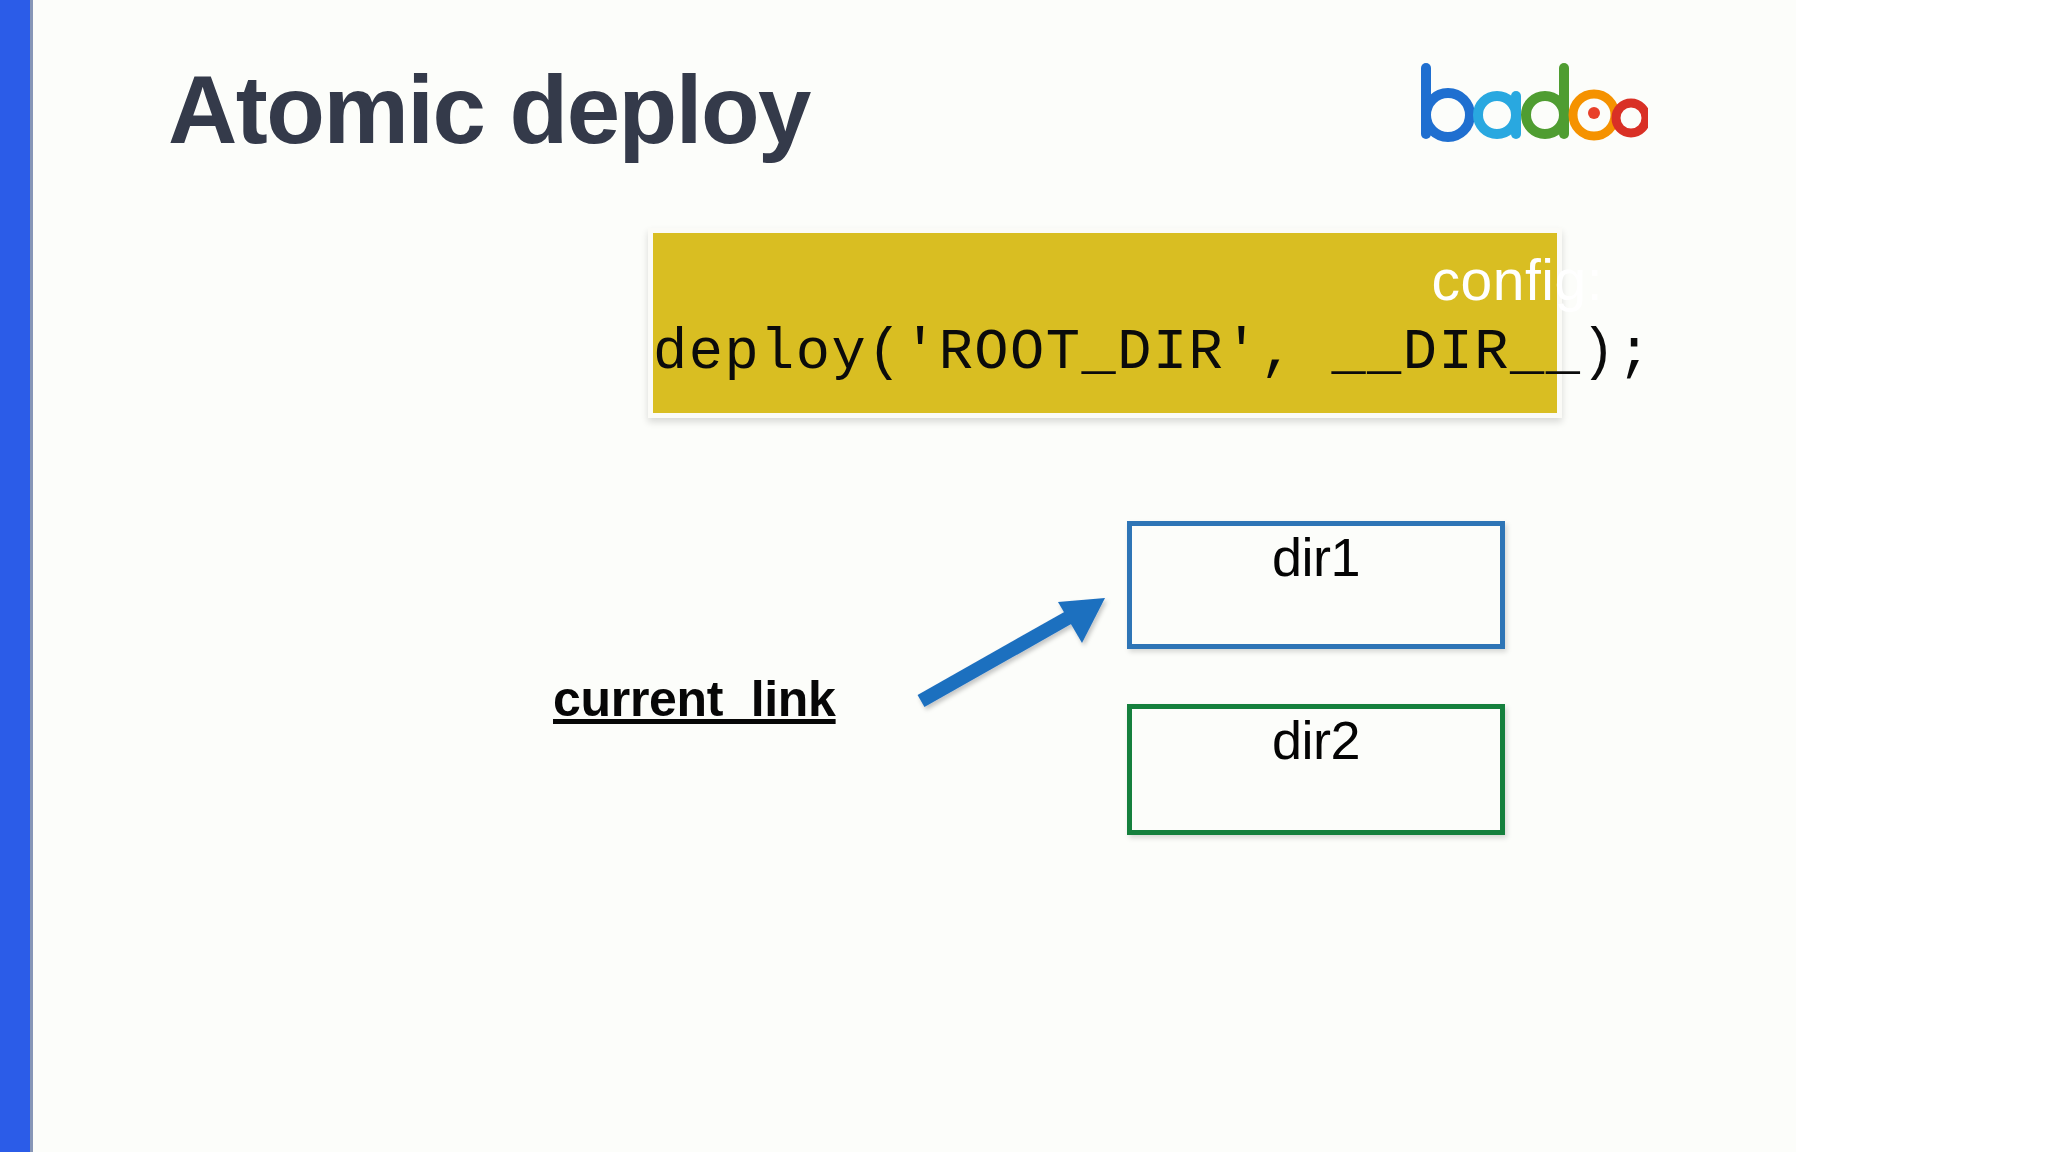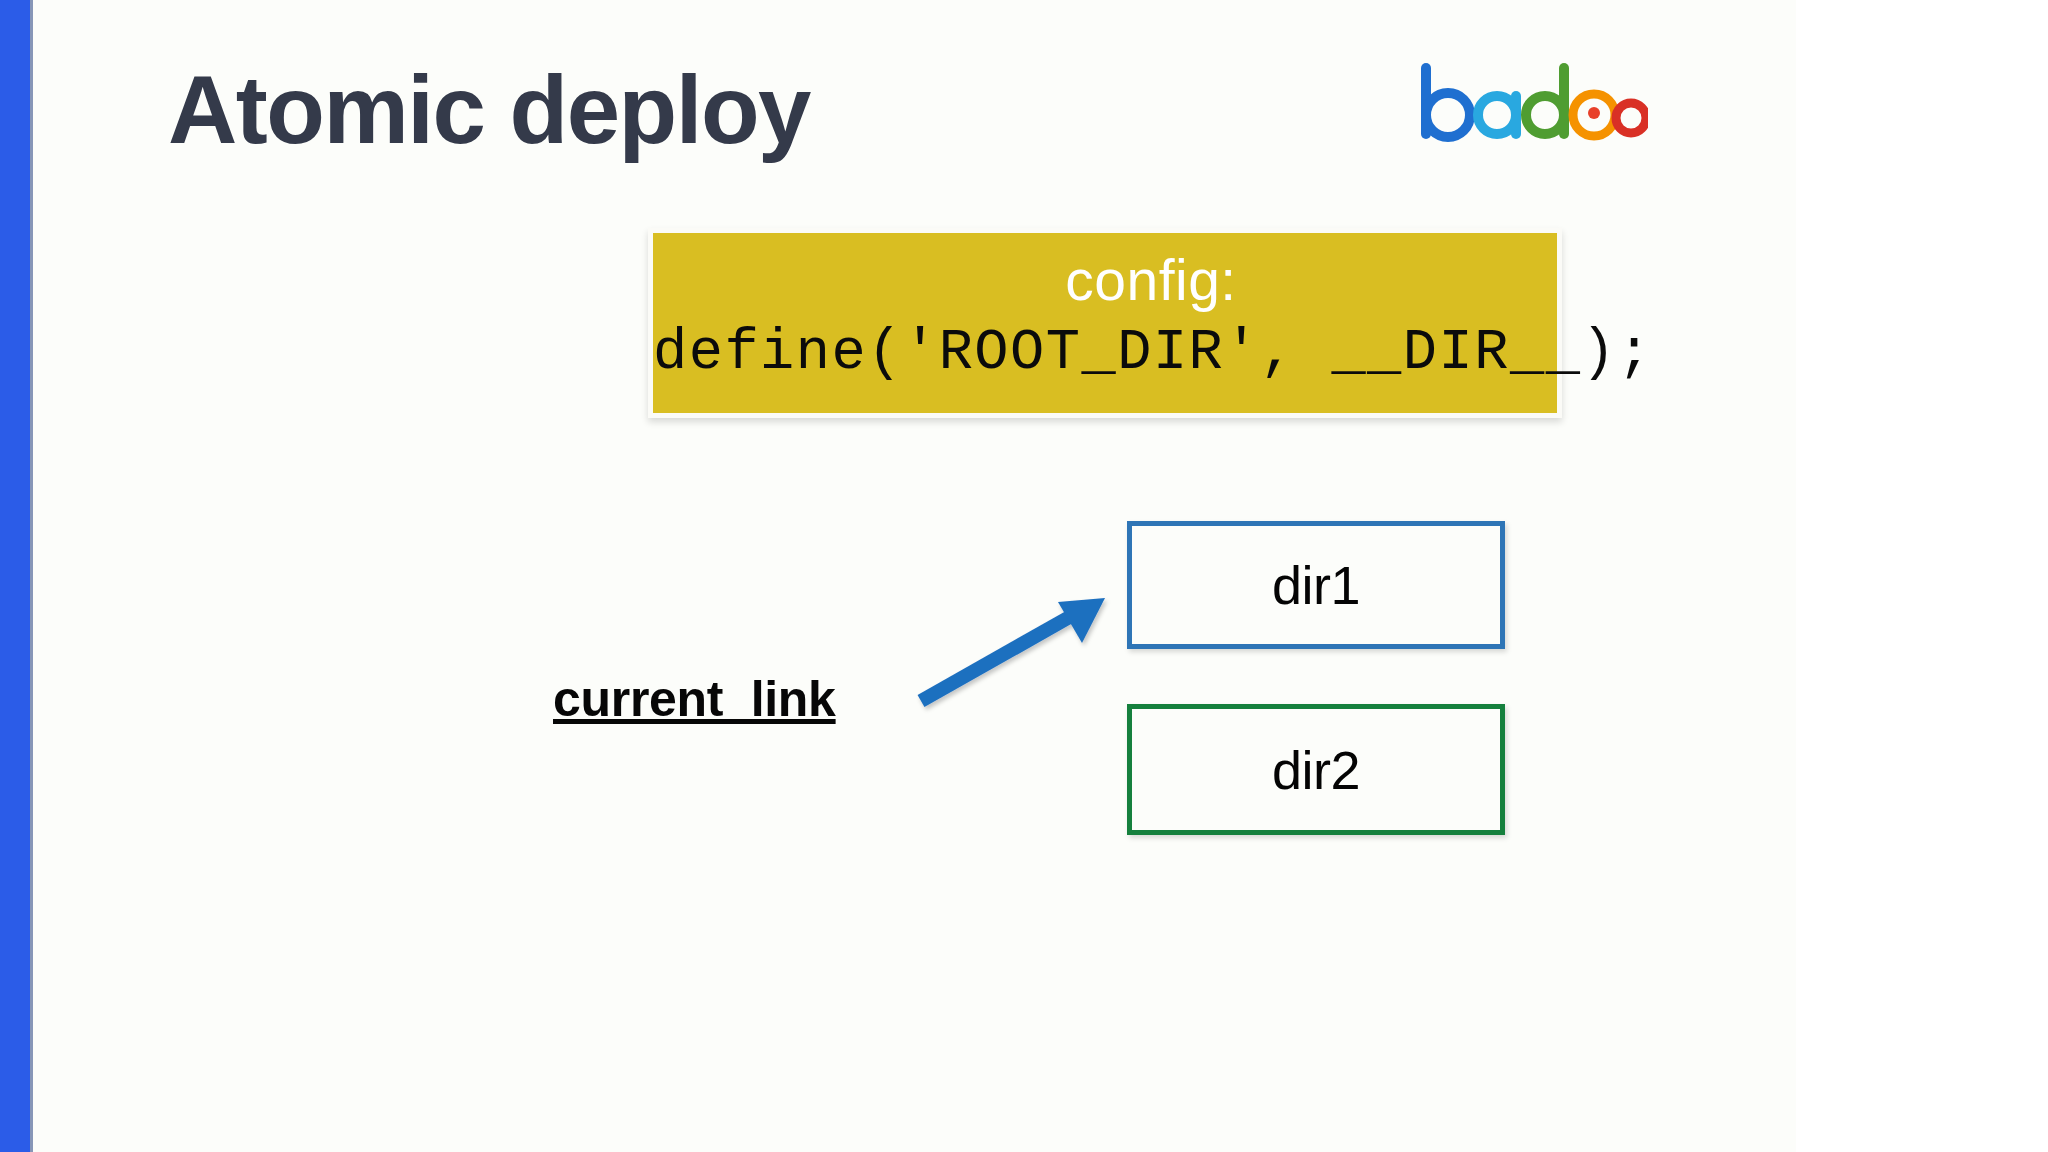--- a/index.html
+++ b/index.html
@@ -68,21 +68,21 @@
     background: #d9be22;
     border: 5px solid #fbfbf7;
     box-sizing: border-box;
     box-shadow: 0 4px 7px rgba(0,0,0,.14);
   }
   #config-heading {
     position: absolute;
     left: 0;
     right: 0;
     top: 14px;
-    text-align: center;
+    text-align: right;
     font-size: 57px;
     font-weight: 400;
     color: #ffffff;
     letter-spacing: .5px;
     transform: translateX(46px);
   }
   #config-code {
     position: absolute;
     left: 0;
     right: 0;
@@ -97,21 +97,21 @@
   }
 
   
   .dir-box {
     position: absolute;
     left: 1127px;
     width: 378px;
     box-sizing: border-box;
     background: #fcfdfa;
     display: flex;
-    align-items: center;
+    align-items: flex-start;
     justify-content: center;
     box-shadow: 2px 3px 5px rgba(0,0,0,.15);
   }
   .dir-label {
     font-size: 54px;
     font-weight: 400;
     color: #040404;
     letter-spacing: -.5px;
   }
   #dir-box-1 {
@@ -182,21 +182,21 @@
       </g>
 
       <g>
         <circle cx="213" cy="58" r="15" stroke="#d93025" stroke-width="9" fill="none"></circle>
       </g>
     </svg>
   </div>
 
   <div id="config-card">
     <div id="config-heading">config:</div>
-    <div id="config-code">define('ROOT_DIR', __DIR__);</div>
+    <div id="config-code">deploy('ROOT_DIR', __DIR__);</div>
   </div>
 
   <div id="dir-box-1" class="dir-box">
     <span class="dir-label">dir1</span>
   </div>
 
   <div id="dir-box-2" class="dir-box">
     <span class="dir-label">dir2</span>
   </div>
 

